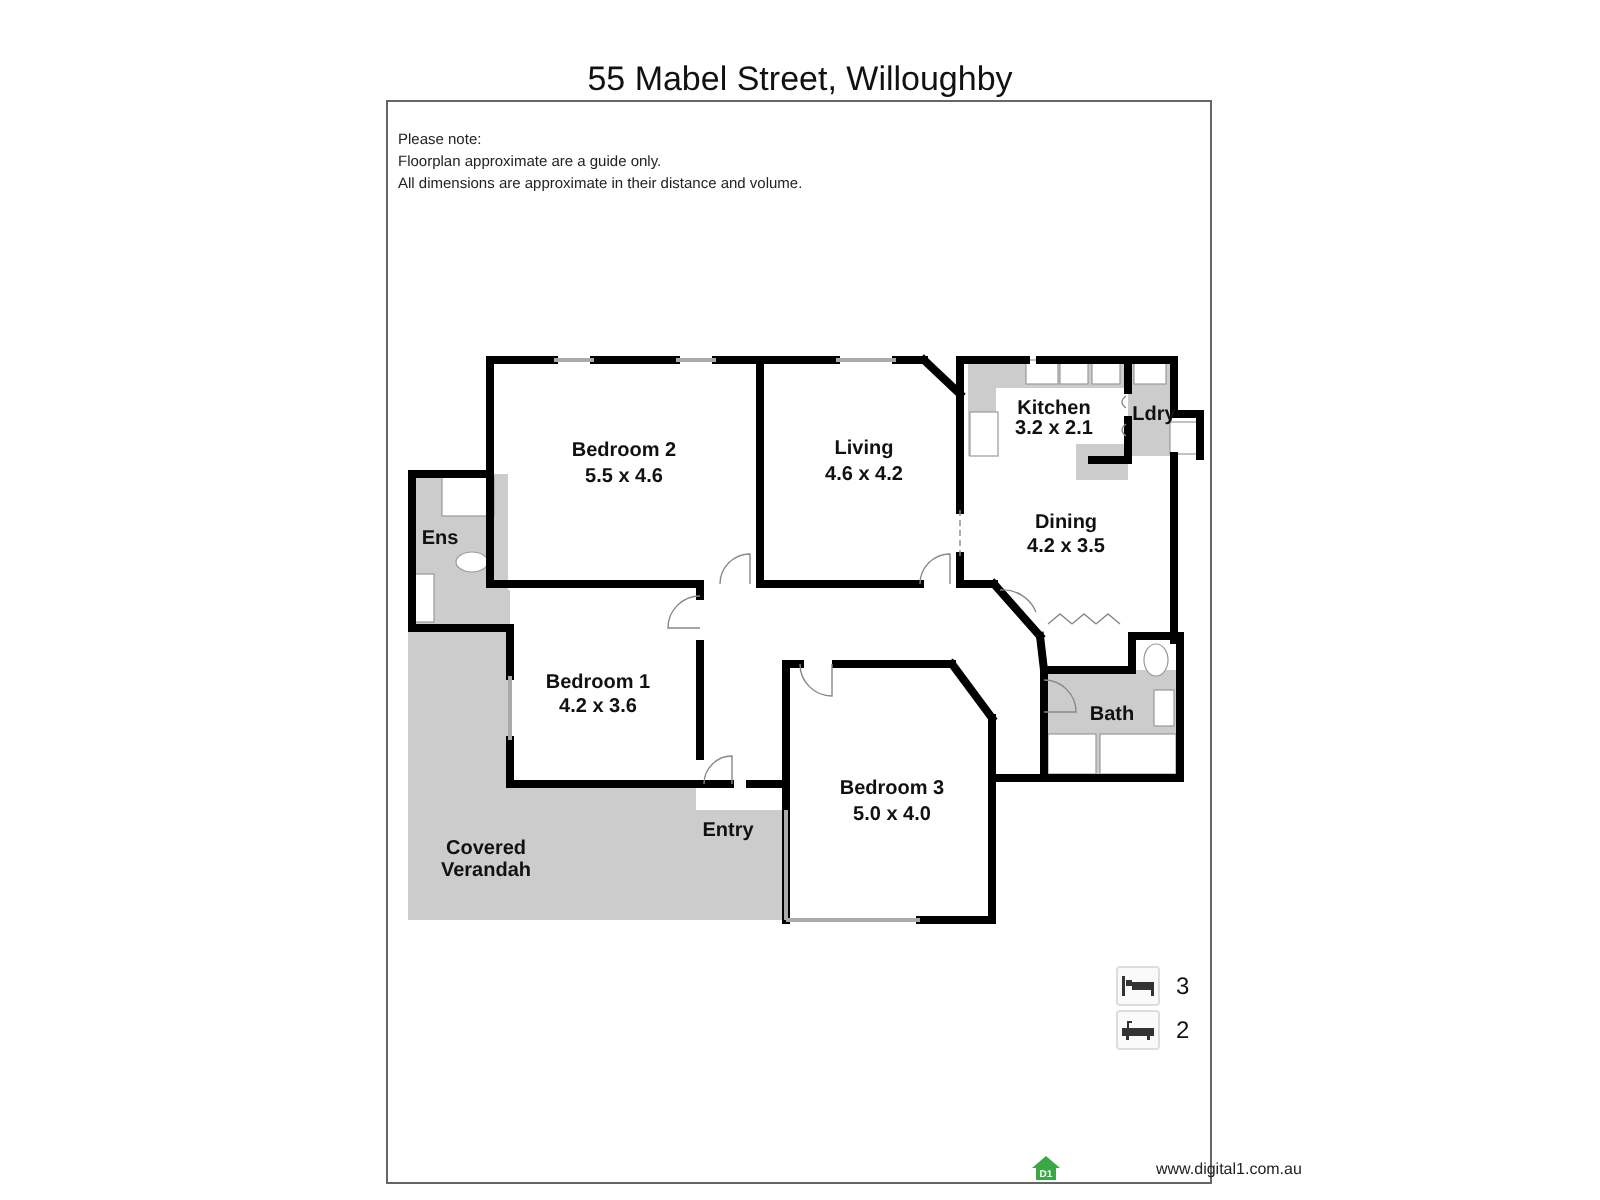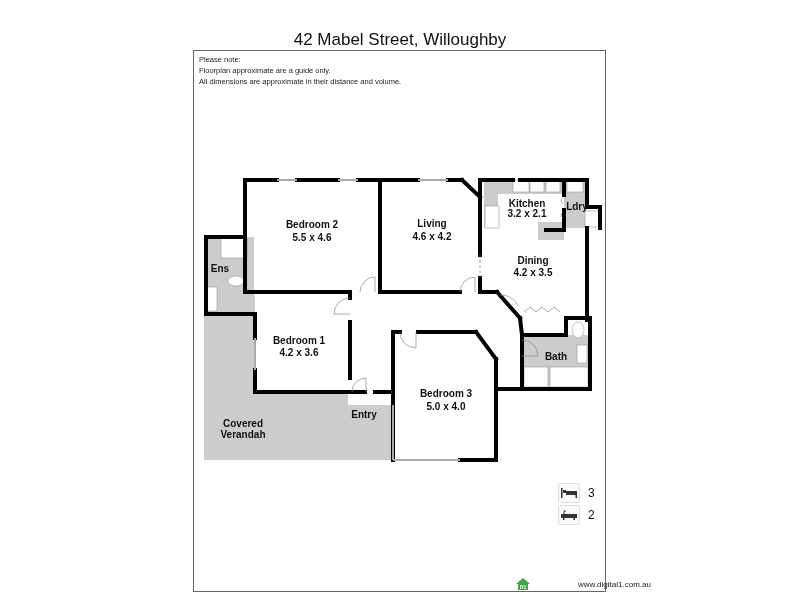--- a/index.html
+++ b/index.html
@@ -1,32 +1,32 @@
 <!DOCTYPE html>
 <html><head>
 <meta charset="utf-8">
 <style>
   html, body { margin:0; padding:0; background:#ffffff; }
   body { width:800px; height:600px; position:relative; overflow:hidden; font-family:"Liberation Sans", sans-serif; }
   .title { position:absolute; left:0; top:30px; width:800px; text-align:center; font-size:17px; color:#111; }
   .frame { position:absolute; left:193px; top:50px; width:413px; height:542px; border:1px solid #666; box-sizing:border-box; background:#fff; }
-  .note { position:absolute; left:199px; top:54px; font-size:7.5px; line-height:11px; color:#222; }
+  .note { position:absolute; left:199px; top:64px; font-size:7.5px; line-height:11px; color:#222; }
   .note div { white-space:nowrap; }
   svg.plan { position:absolute; left:0; top:0; width:800px; height:600px; }
   .room-label { font-family:"Liberation Sans", sans-serif; font-weight:bold; font-size:10px; fill:#111; text-anchor:middle; }
   .legend { position:absolute; left:558px; top:482px; font-size:12px; color:#111; }
   .legend-row { display:flex; align-items:center; height:22px; }
   .legend-icon { width:20px; height:18px; border:1px solid #ddd; border-radius:2px; display:flex; align-items:center; justify-content:center; margin-right:8px; background:#fafafa; }
   .brand { position:absolute; left:516px; top:578px; display:flex; align-items:center; font-size:8px; color:#222;gap:45px; }
   .brand-logo { width:14px; height:12px; margin-right:3px; }
 </style>
 </head>
 <body>
 
-<div class="title">42 Mabel Street, Willoughby</div>
+<div class="title">55 Mabel Street, Willoughby</div>
 
 <div class="frame"></div>
 
 <div class="note">
   <div>Please note:</div>
   <div>Floorplan approximate are a guide only.</div>
   <div>All dimensions are approximate in their distance and volume.</div>
 </div>
 
 <svg class="plan" viewBox="0 0 800 600" xmlns="http://www.w3.org/2000/svg">

